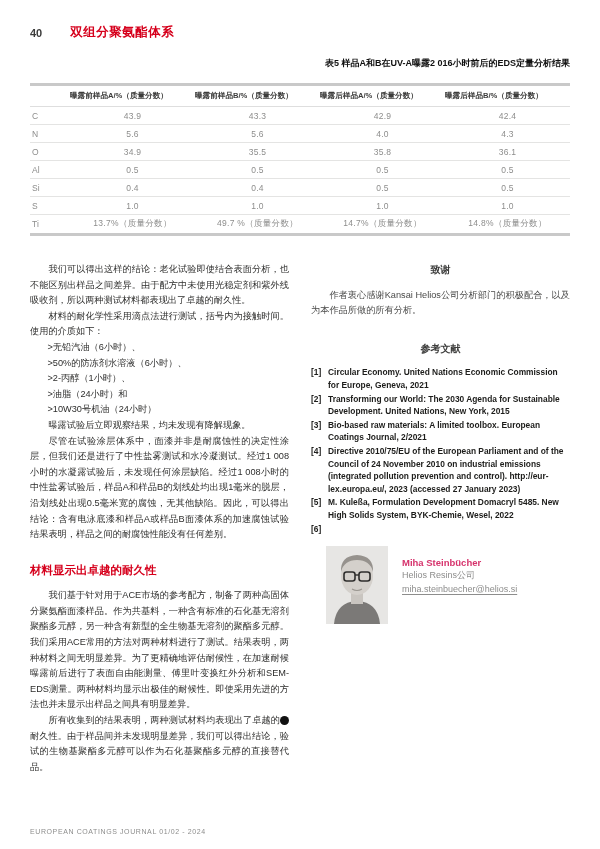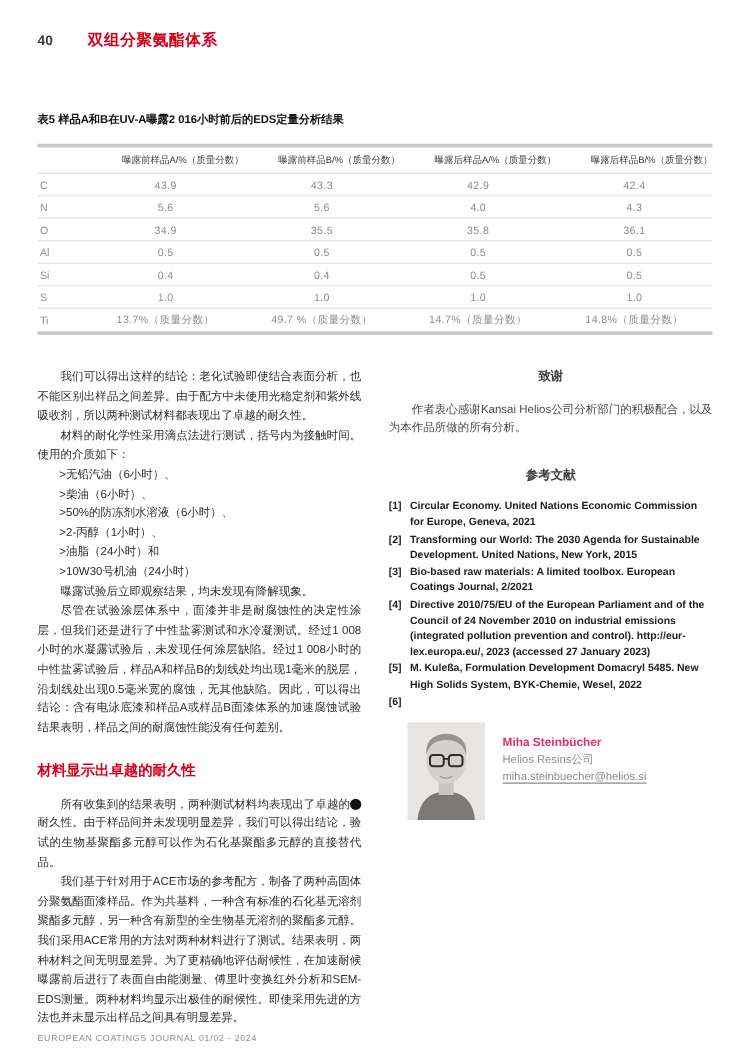--- a/index.html
+++ b/index.html
@@ -17,45 +17,46 @@
     overflow: hidden;
     padding: 24px 30px 0 30px;
   }
   
   .header { display: flex; align-items: center; gap: 28px; }
   .page-num { font-size: 11px; font-weight: bold; color: #3c3c3b; }
   .section-title { font-size: 12.5px; font-weight: bold; color: #d6001c; letter-spacing: 0.5px; }
 
   
   .table-caption {
-    margin-top: 48px;
+    margin-top: 16px;
     font-size: 9px;
     font-weight: bold;
     color: #111;
+    text-align: right;
   }
   .eds-table {
     margin-top: 13px;
     border-top: 3px solid #c9c9c9;
     border-bottom: 3px solid #c9c9c9;
     width: 100%;
   }
   .t-row {
     display: grid;
     grid-template-columns: 40px 1fr 1fr 1fr 1fr;
     align-items: center;
     height: 18px;
     border-bottom: 1px solid #e4e4e3;
   }
   .t-row:last-child { border-bottom: none; }
   .t-head { height: 21px; border-bottom: 1px solid #dedede; }
   .t-head .hcell {
     font-size: 7.6px;
-    font-weight: normal;
+    font-weight: bold;
     color: #3c3c3b;
-    text-align: right;
+    text-align: left;
     white-space: nowrap;
   }
   .ecell { font-size: 8.5px; color: #8d8d8c; text-align: left; padding-left: 2px; }
   .vcell { font-size: 8.5px; color: #8d8d8c; text-align: center; letter-spacing: 0.3px; }
 
   
   .columns {
     margin-top: 26px;
     display: grid;
     grid-template-columns: 1fr 1fr;
@@ -211,38 +212,37 @@
 
   <div class="columns">
 
     <div class="col">
       <p class="indent">我们可以得出这样的结论：老化试验即使结合表面分析，也不能区别出样品之间差异。由于配方中未使用光稳定剂和紫外线吸收剂，所以两种测试材料都表现出了卓越的耐久性。</p>
       <p class="indent">材料的耐化学性采用滴点法进行测试，括号内为接触时间。使用的介质如下：</p>
       <ul class="media-list">
 
           <li>&gt;无铅汽油（6小时）、</li>
 
-          <li>&gt;柴油（6小时）、</li>
 
           <li>&gt;50%的防冻剂水溶液（6小时）、</li>
 
           <li>&gt;2-丙醇（1小时）、</li>
 
           <li>&gt;油脂（24小时）和</li>
 
           <li>&gt;10W30号机油（24小时）</li>
         </ul>
       <p class="indent">曝露试验后立即观察结果，均未发现有降解现象。</p>
       <p class="indent">尽管在试验涂层体系中，面漆并非是耐腐蚀性的决定性涂层，但我们还是进行了中性盐雾测试和水冷凝测试。经过1 008小时的水凝露试验后，未发现任何涂层缺陷。经过1 008小时的中性盐雾试验后，样品A和样品B的划线处均出现1毫米的脱层，沿划线处出现0.5毫米宽的腐蚀，无其他缺陷。因此，可以得出结论：含有电泳底漆和样品A或样品B面漆体系的加速腐蚀试验结果表明，样品之间的耐腐蚀性能没有任何差别。</p>
       <h3 class="red-heading">材料显示出卓越的耐久性</h3>
+      <p class="indent">我们基于针对用于ACE市场的参考配方，制备了两种高固体分聚氨酯面漆样品。作为共基料，一种含有标准的石化基无溶剂聚酯多元醇，另一种含有新型的全生物基无溶剂的聚酯多元醇。我们采用ACE常用的方法对两种材料进行了测试。结果表明，两种材料之间无明显差异。为了更精确地评估耐候性，在加速耐候曝露前后进行了表面自由能测量、傅里叶变换红外分析和SEM-EDS测量。两种材料均显示出极佳的耐候性。即使采用先进的方法也并未显示出样品之间具有明显差异。</p>
       <p class="indent">
         <span class="end-mark">❮</span>
         <span>所有收集到的结果表明，两种测试材料均表现出了卓越的耐久性。由于样品间并未发现明显差异，我们可以得出结论，验试的生物基聚酯多元醇可以作为石化基聚酯多元醇的直接替代品。</span>
       </p>
-      <p class="indent">我们基于针对用于ACE市场的参考配方，制备了两种高固体分聚氨酯面漆样品。作为共基料，一种含有标准的石化基无溶剂聚酯多元醇，另一种含有新型的全生物基无溶剂的聚酯多元醇。我们采用ACE常用的方法对两种材料进行了测试。结果表明，两种材料之间无明显差异。为了更精确地评估耐候性，在加速耐候曝露前后进行了表面自由能测量、傅里叶变换红外分析和SEM-EDS测量。两种材料均显示出极佳的耐候性。即使采用先进的方法也并未显示出样品之间具有明显差异。</p>
     </div>
 
     <div class="col">
       <h4 class="sub-heading">致谢</h4>
       <p class="ack-text">作者衷心感谢Kansai Helios公司分析部门的积极配合，以及为本作品所做的所有分析。</p>
 
       <h4 class="sub-heading">参考文献</h4>
       <div class="refs">
 
           <div class="ref-item">

